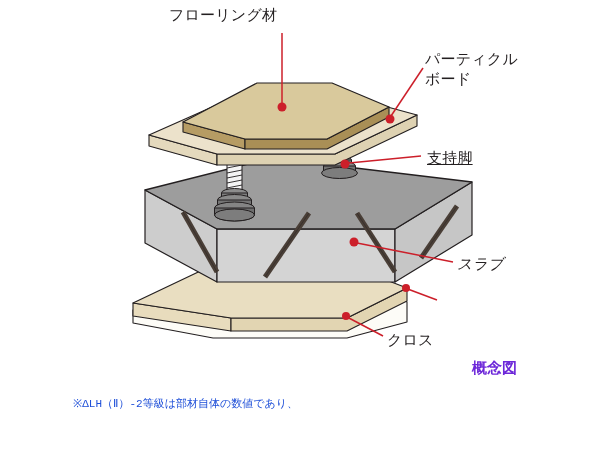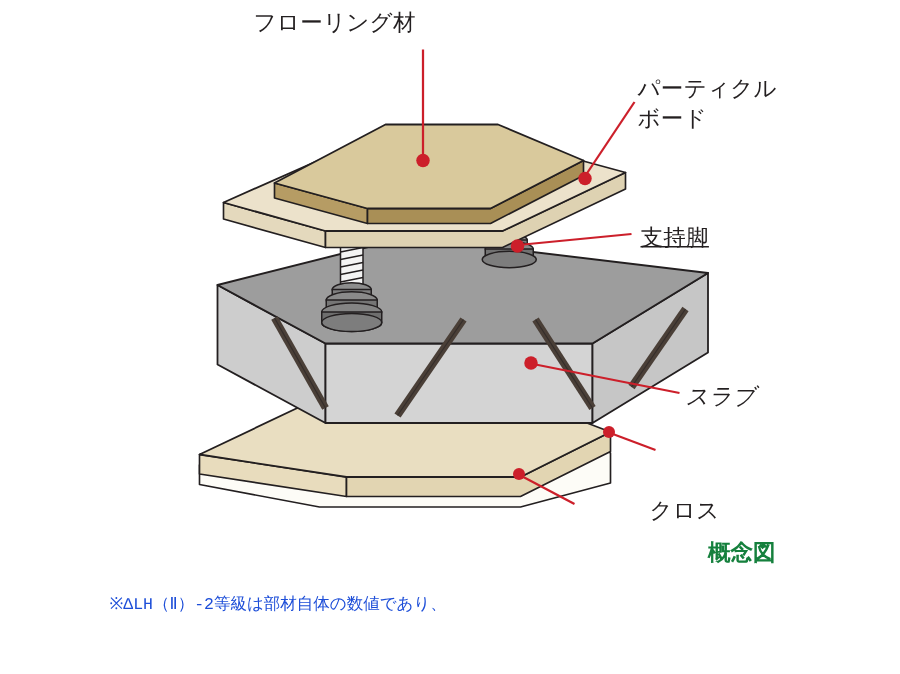--- a/index.html
+++ b/index.html
@@ -39,29 +39,29 @@
     letter-spacing: 0.2px;
   }
   .label.two-line {
     line-height: 20px;
   }
   #label-flooring   { left: 152px; top: 6px; }
   #label-particle   { left: 408px; top: 49px; }
   #label-leg        { left: 410px; top: 149px; text-decoration: underline; }
   #label-slab       { left: 440px; top: 255px; font-style: italic; }
   #label-gypsum     { left: 424px; top: 296px; }
-  #label-cloth      { left: 370px; top: 331px; margin-left: 46px; }
+  #label-cloth      { left: 370px; top: 331px; }
   #caption-figure {
     position: absolute;
     left: 455px;
     top: 359px;
     font-family: "DejaVu Serif", "Liberation Serif", serif;
     font-size: 15px;
     font-weight: 700;
-    color: #15803d;
+    color: #6d28d9;
     white-space: pre;
   }
   #footnote {
     position: absolute;
     left: 56px;
     top: 392px;
     width: 530px;
     font-family: Liberation Mono, monospace;
     font-size: 11px;
     line-height: 25px;

